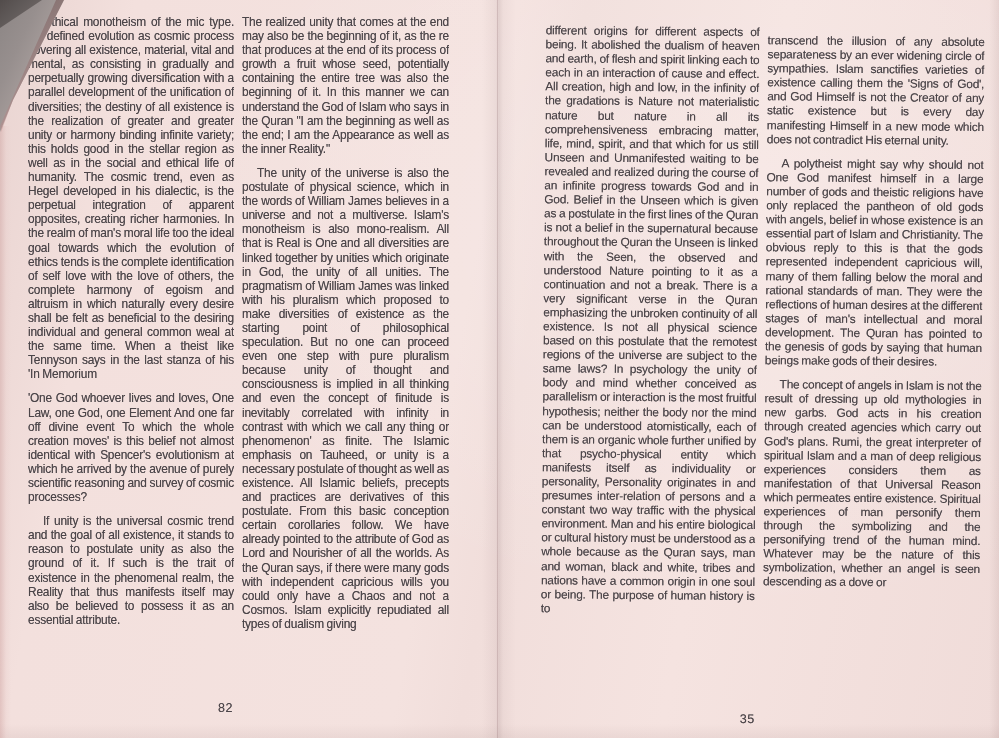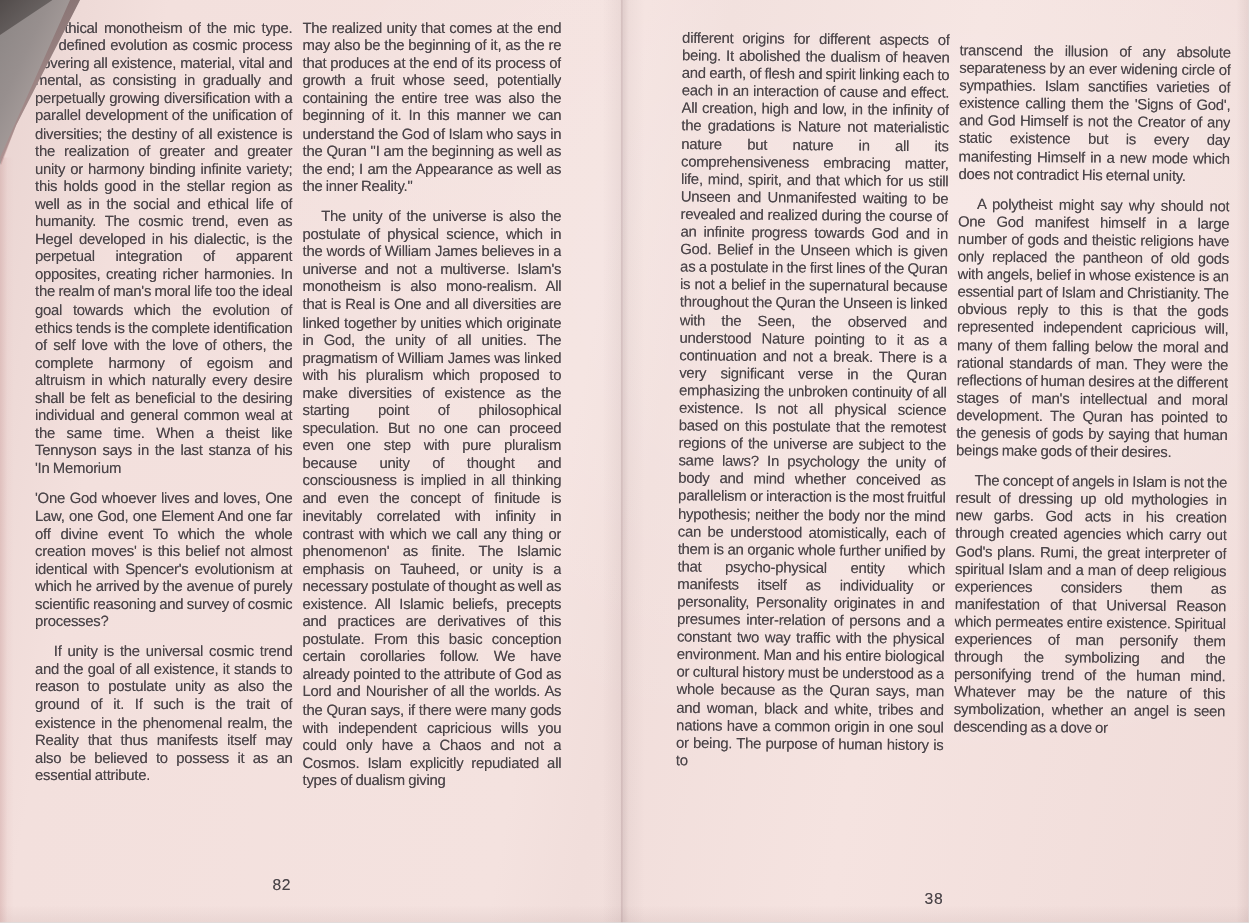--- a/index.html
+++ b/index.html
@@ -124,21 +124,21 @@
 
   <div class="page page-right">
     <div class="col col-3">
       <p>different origins for different aspects of being. It abolished the dualism of heaven and earth, of flesh and spirit linking each to each in an interaction of cause and effect. All creation, high and low, in the infinity of the gradations is Nature not materialistic nature but nature in all its comprehensiveness embracing matter, life, mind, spirit, and that which for us still Unseen and Unmanifested waiting to be revealed and realized during the course of an infinite progress towards God and in God. Belief in the Unseen which is given as a postulate in the first lines of the Quran is not a belief in the supernatural because throughout the Quran the Unseen is linked with the Seen, the observed and understood Nature pointing to it as a continuation and not a break. There is a very significant verse in the Quran emphasizing the unbroken continuity of all existence. Is not all physical science based on this postulate that the remotest regions of the universe are subject to the same laws? In psychology the unity of body and mind whether conceived as parallelism or interaction is the most fruitful hypothesis; neither the body nor the mind can be understood atomistically, each of them is an organic whole further unified by that psycho-physical entity which manifests itself as individuality or personality, Personality originates in and presumes inter-relation of persons and a constant two way traffic with the physical environment. Man and his entire biological or cultural history must be understood as a whole because as the Quran says, man and woman, black and white, tribes and nations have a common origin in one soul or being. The purpose of human history is to</p>
     </div>
     <div class="col col-4">
       <p>transcend the illusion of any absolute separateness by an ever widening circle of sympathies. Islam sanctifies varieties of existence calling them the 'Signs of God', and God Himself is not the Creator of any static existence but is every day manifesting Himself in a new mode which does not contradict His eternal unity.</p>
       <p class="indent">A polytheist might say why should not One God manifest himself in a large number of gods and theistic religions have only replaced the pantheon of old gods with angels, belief in whose existence is an essential part of Islam and Christianity. The obvious reply to this is that the gods represented independent capricious will, many of them falling below the moral and rational standards of man. They were the reflections of human desires at the different stages of man's intellectual and moral development. The Quran has pointed to the genesis of gods by saying that human beings make gods of their desires.</p>
       <p class="indent">The concept of angels in Islam is not the result of dressing up old mythologies in new garbs. God acts in his creation through created agencies which carry out God's plans. Rumi, the great interpreter of spiritual Islam and a man of deep religious experiences considers them as manifestation of that Universal Reason which permeates entire existence. Spiritual experiences of man personify them through the symbolizing and the personifying trend of the human mind. Whatever may be the nature of this symbolization, whether an angel is seen descending as a dove or</p>
     </div>
-    <div class="page-number pn-right">38</div>
+    <div class="page-number pn-right">35</div>
   </div>
 
   <div class="gutter"></div>
   <div class="gutter-line"></div>
   <div class="edge-left"></div>
   <div class="edge-bottom"></div>
   <div class="edge-right"></div>
   <div class="fold-corner"></div>
   <div class="fold-corner-dark"></div>
   <div class="fold-edge"></div>

